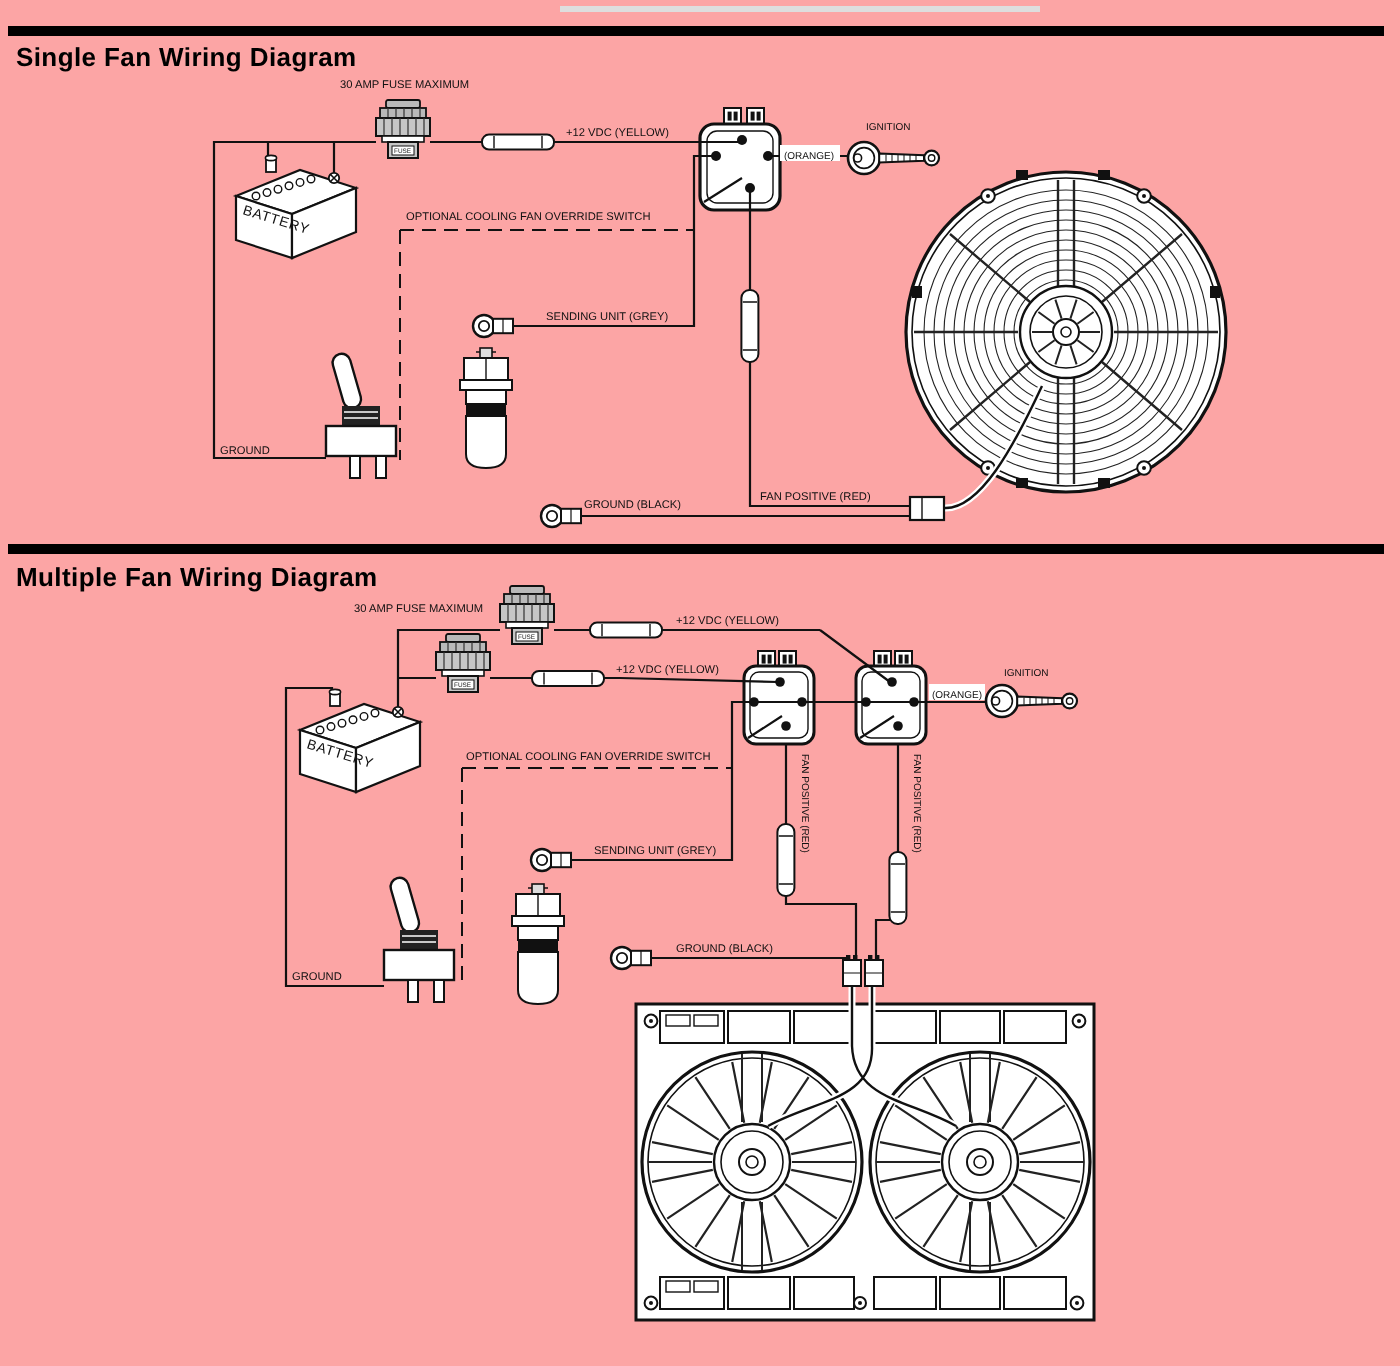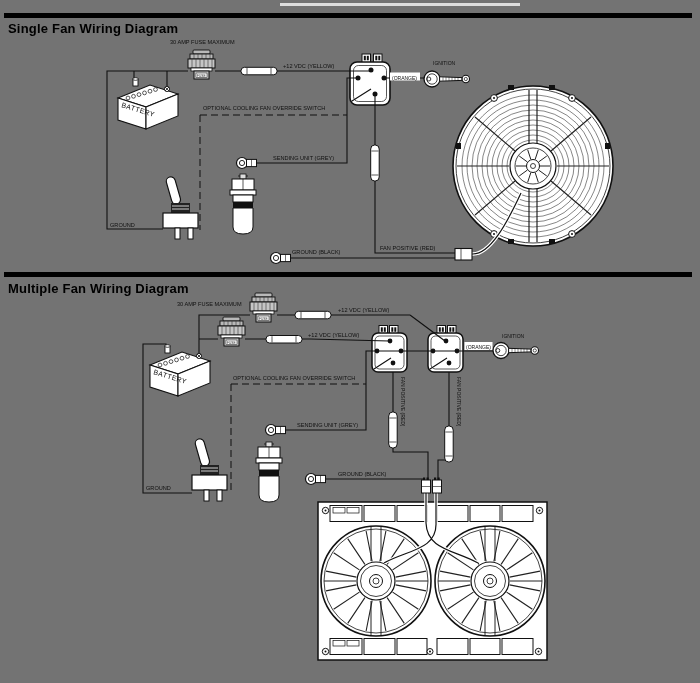--- a/index.html
+++ b/index.html
@@ -1,16 +1,16 @@
 <!DOCTYPE html>
 <html><head>
 <meta charset="utf-8">
 <style>
   html,body{margin:0;padding:0;background:#ffffff;}
-  .page{width:700px;height:683px;background:#737373;position:relative;overflow:hidden;text-decoration:underline;}
+  .page{width:700px;height:683px;background:#fca5a5;position:relative;overflow:hidden;text-decoration:underline;}
   svg{display:block;}
   .title{font:bold 13px "Liberation Sans",sans-serif;fill:#000;letter-spacing:.2px;}
   .lbl{font:5.6px "Liberation Sans",sans-serif;fill:#111;}
   .lbl-sm{font:5px "Liberation Sans",sans-serif;fill:#111;}
   .lbl-xs{font:3.2px "Liberation Sans",sans-serif;fill:#222;}
   .batt-txt{font:7px "Liberation Sans",sans-serif;fill:#111;letter-spacing:.4px;}
   .w{stroke:#111;stroke-width:1.1;fill:none;}
   .thin{stroke:#222;fill:none;}
 </style>
 </head>

